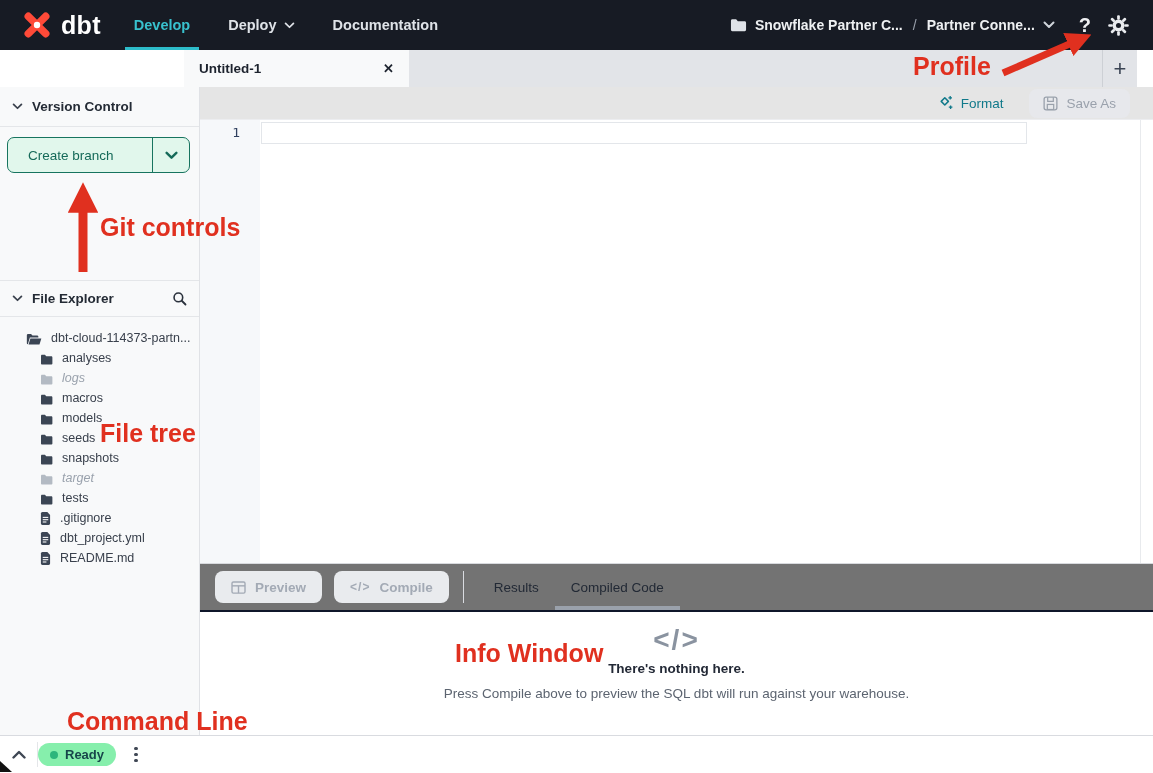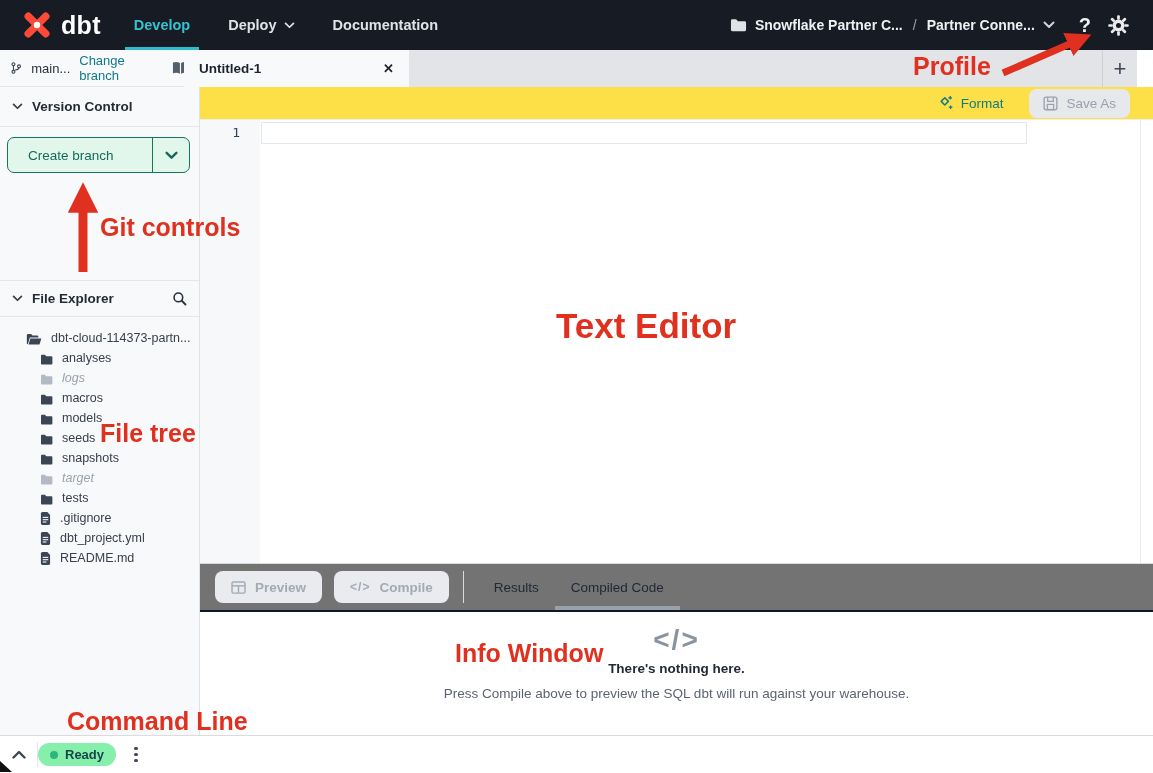--- a/index.html
+++ b/index.html
@@ -51,21 +51,21 @@
   .cb-main{flex:1;display:flex;align-items:center;padding-left:20px;font-size:13.5px;color:#156a59;}
   .cb-caret{width:36px;display:flex;align-items:center;justify-content:center;border-left:1px solid #17745f;color:#156a59;}
   .file-tree{position:absolute;left:0;top:238px;width:199px;}
   .tree-row{height:20px;display:flex;align-items:flex-end;gap:9px;padding-left:40px;cursor:pointer;}
   .tree-row.root{padding-left:26px;}
   .tree-label{font-size:12.5px;color:#39404c;white-space:nowrap;}
   .tree-row.muted .tree-label{color:#9aa2ad;font-style:italic;}
   .tree-icon{display:flex;align-items:center;}
 
   
-  .editor-toolbar{position:absolute;left:200px;top:87px;width:953px;height:33px;background:#fde047;
+  .editor-toolbar{position:absolute;left:200px;top:87px;width:953px;height:33px;background:#e5e5e5;
                   border-bottom:1px solid #ecedf0;box-sizing:border-box;display:flex;align-items:center;
                   justify-content:flex-end;gap:26px;padding-right:23px;}
   .format-btn{display:flex;align-items:center;gap:7px;color:#10798a;font-size:13.5px;cursor:pointer;}
   .saveas-btn{display:flex;align-items:center;gap:8px;background:#e7e8ec;border-radius:8px;height:29px;
               padding:0 14px;color:#9aa1ac;font-size:13.5px;cursor:default;}
   .editor-body{position:absolute;left:200px;top:120px;width:953px;height:443px;background:#fff;cursor:text;}
   .gutter{position:absolute;left:0;top:0;width:60px;height:100%;background:#f6f8fa;}
   .line-number{position:absolute;left:0;top:5px;width:40px;text-align:right;
                font-family:"DejaVu Sans Mono",monospace;font-size:13px;color:#30415f;}
   .current-line{position:absolute;left:61px;top:2px;width:766px;height:22px;background:#fff;
@@ -160,36 +160,20 @@
             <rect x="8.7" y="0.2" width="2.6" height="4.4" rx="1" transform="rotate(270 10 10)"></rect>
             <rect x="8.7" y="0.2" width="2.6" height="4.4" rx="1" transform="rotate(315 10 10)"></rect>
             <circle cx="10" cy="10" r="5.7"></circle>
           </g>
           <circle cx="10" cy="10" r="2.4" fill="#171b24"></circle>
         </svg>
       </span>
     </div>
   </div>
 
-  <div class="branch-bar">
-    <svg width="14" height="16" viewBox="0 0 16 16">
-      <circle cx="4.5" cy="3" r="1.9" fill="none" stroke="#3b4554" stroke-width="1.5"></circle>
-      <circle cx="4.5" cy="13" r="1.9" fill="none" stroke="#3b4554" stroke-width="1.5"></circle>
-      <circle cx="11.8" cy="5.8" r="1.9" fill="none" stroke="#3b4554" stroke-width="1.5"></circle>
-      <path d="M4.5 5 v6 M11.8 7.8 c-.3 2.2-3.5 2.6-5.6 3" fill="none" stroke="#3b4554" stroke-width="1.4"></path>
-    </svg>
-    <span class="branch-name">main...</span>
-    <span class="change-branch">Change branch</span>
-    <span class="book-wrap">
-      <svg width="17" height="14" viewBox="0 0 18 14">
-        <path d="M1 1.2 C3.5 .2 6.5 .4 8.4 1.8 V13 C6.5 11.8 3.5 11.6 1 12.5 Z" fill="#555e6b"></path>
-        <path d="M17 1.2 C14.5 .2 11.5 .4 9.6 1.8 V13 C11.5 11.8 14.5 11.6 17 12.5 Z" fill="#555e6b"></path>
-      </svg>
-    </span>
-  </div>
 
   <div class="tab-bar">
     <div class="tab">
       <span class="tab-label">Untitled-1</span>
       <span class="tab-close">✕</span>
     </div>
     <div class="tab-add">+</div>
   </div>
 
   <div class="sidebar">
@@ -414,21 +398,20 @@
   <div class="ann" style="left:100px;top:213px;font-size:25px;">Git controls</div>
   <svg class="ann-arrow" style="left:62px;top:181px;" width="44" height="95">
     <defs>
         <marker id="ah2" viewBox="0 0 10 10" refX="5.5" refY="5" markerWidth="3.4" markerHeight="3.4" orient="auto">
           <path d="M0 0 L10 5 L0 10 z" fill="#e0301f"></path>
         </marker>
       </defs>
     <line x1="21" y1="91" x2="21" y2="15" stroke="#e0301f" stroke-width="9" marker-end="url(#ah2)"></line>
   </svg>
 
-  <div class="ann" style="left:556px;top:306px;font-size:35px;">Text Editor</div>
   <div class="ann" style="left:100px;top:419px;font-size:25px;">File tree</div>
   <div class="ann" style="left:455px;top:639px;font-size:25px;">Info Window</div>
   <div class="ann" style="left:67px;top:707px;font-size:25px;">Command Line</div>
 
   <svg class="ann-arrow" style="left:0;top:755px;" width="16" height="18">
     <polygon points="0,6 12,17 0,17" fill="#111"></polygon>
   </svg>
 
 </div>
 

